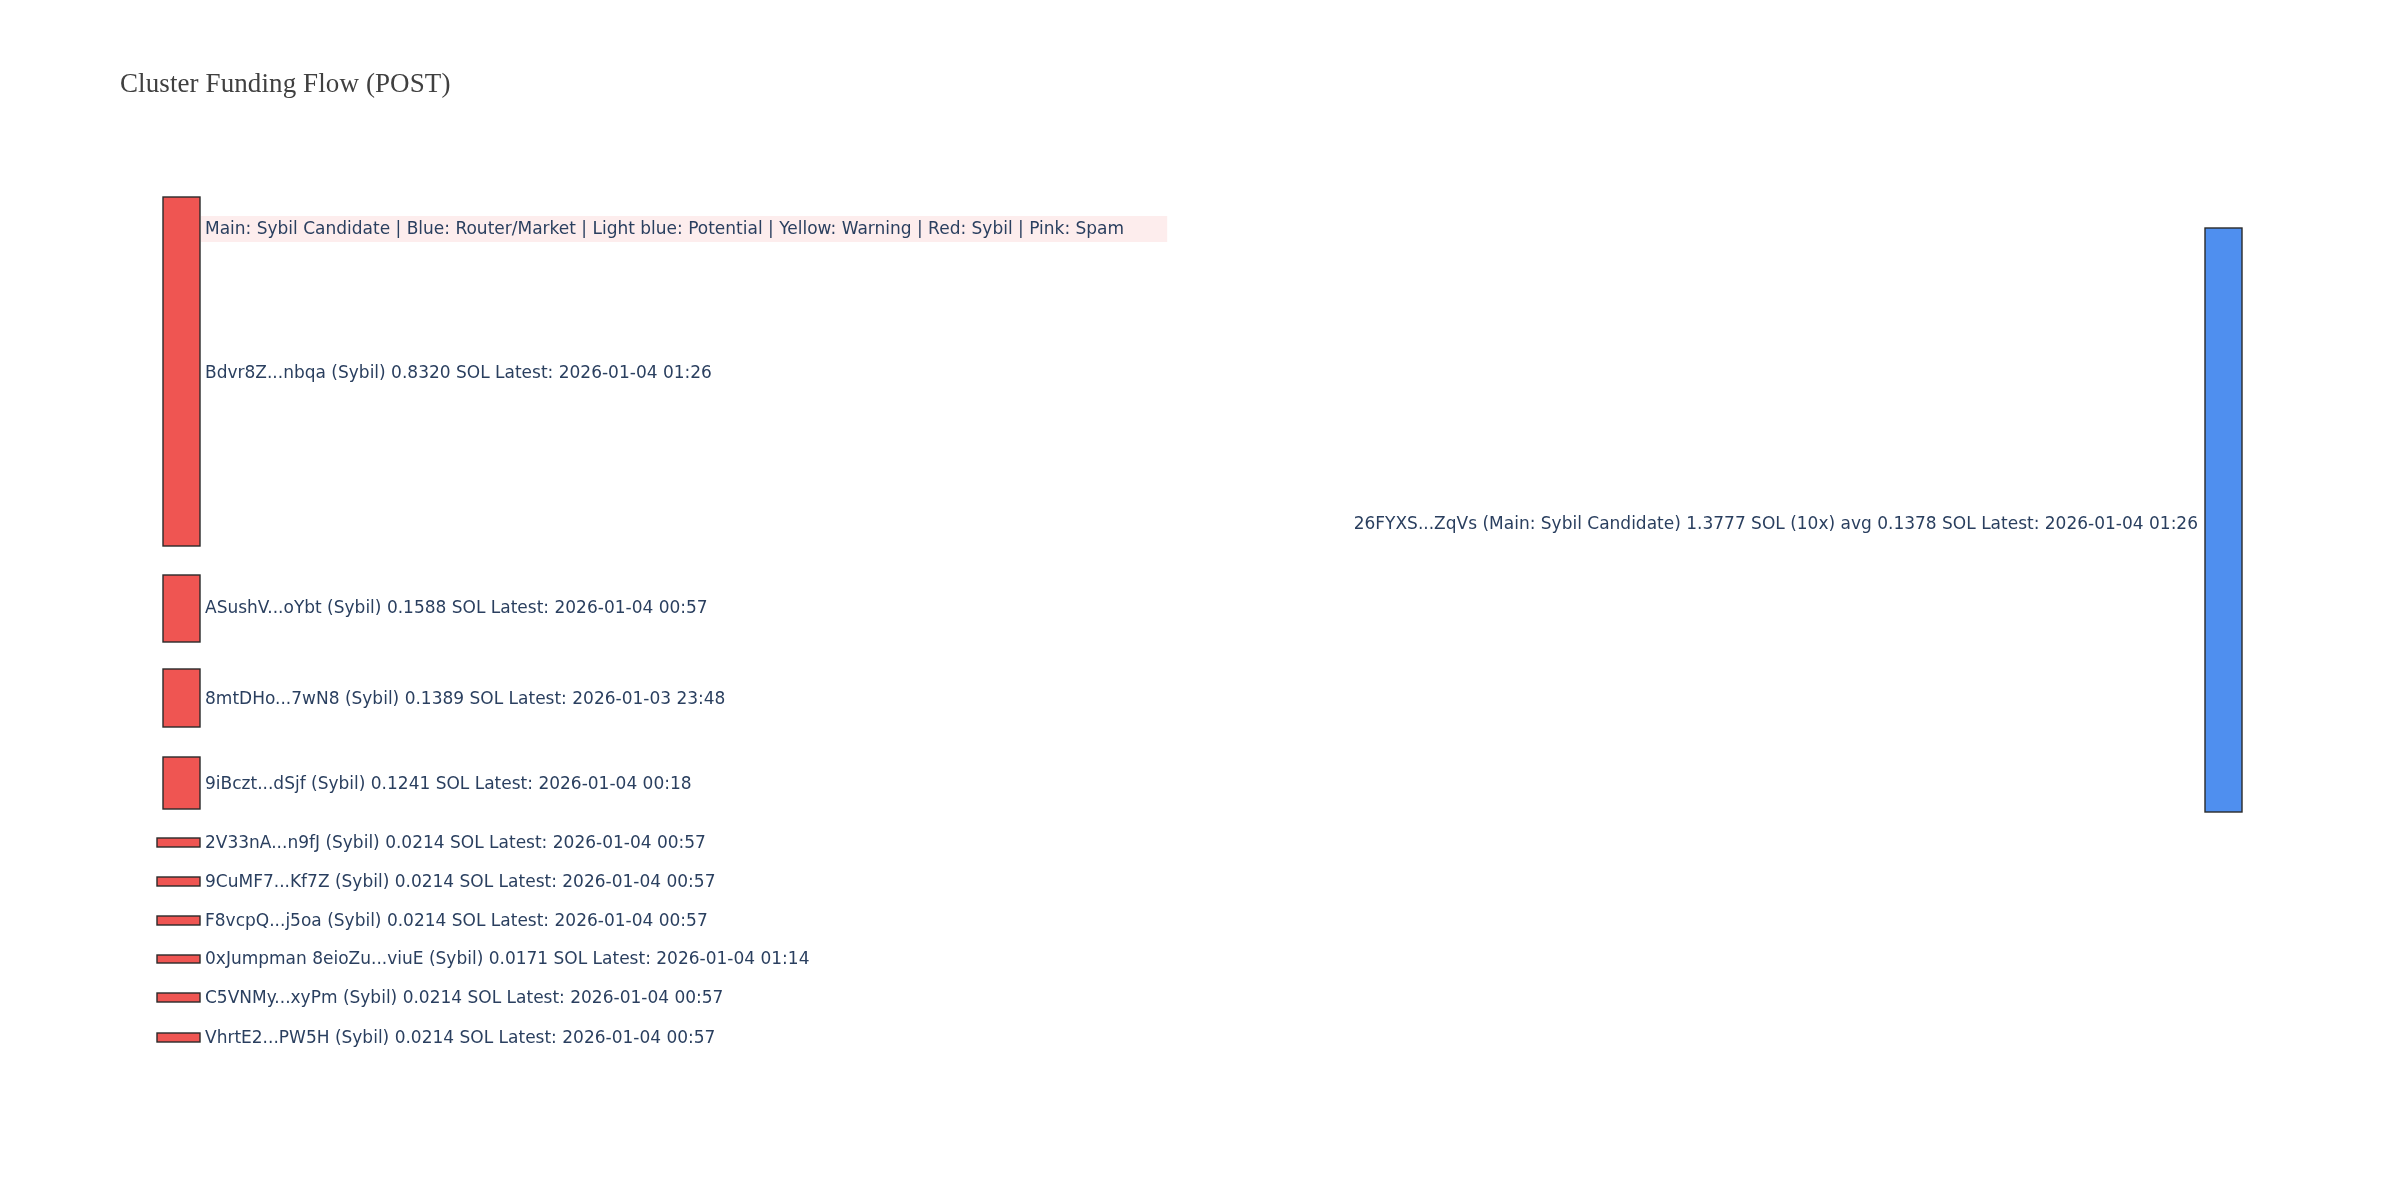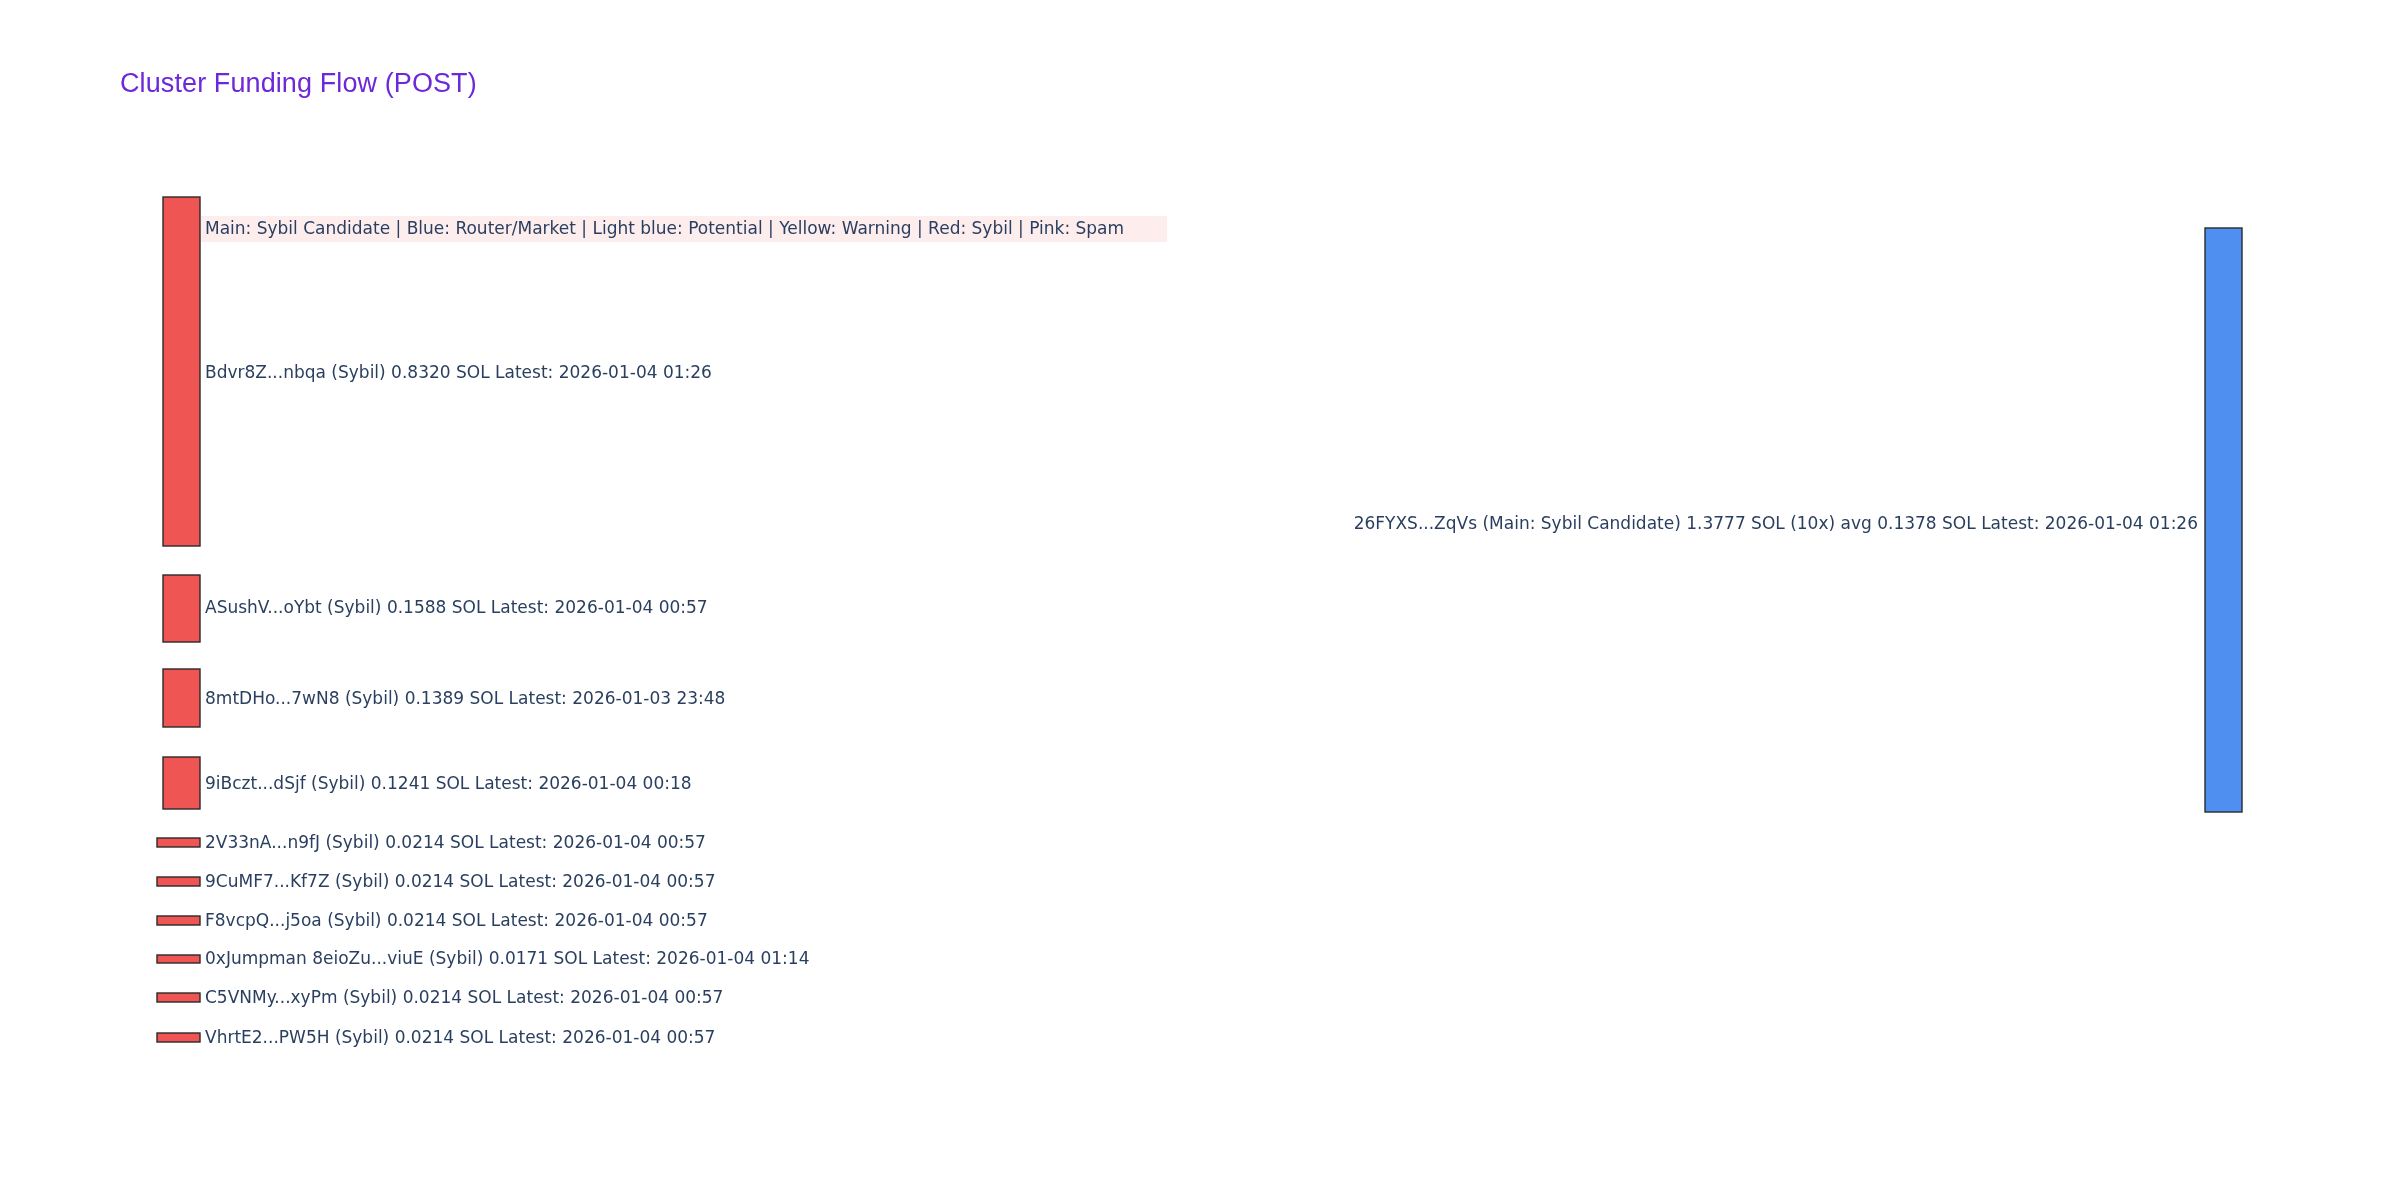--- a/index.html
+++ b/index.html
@@ -17,22 +17,22 @@
     position: relative;
     width: 2400px;
     height: 1200px;
     background: #ffffff;
   }
   .chart-title {
     position: absolute;
     left: 120px;
     top: 68px;
     font-size: 27px;
-    color: #6d28d9;
-    font-family: Liberation Sans, sans-serif;
+    color: #404040;
+    font-family: Liberation Serif, serif;
     letter-spacing: 0.1px;
     white-space: nowrap;
   }
   svg.sankey {
     position: absolute;
     left: 0;
     top: 0;
     width: 2400px;
     height: 1200px;
     display: block;

